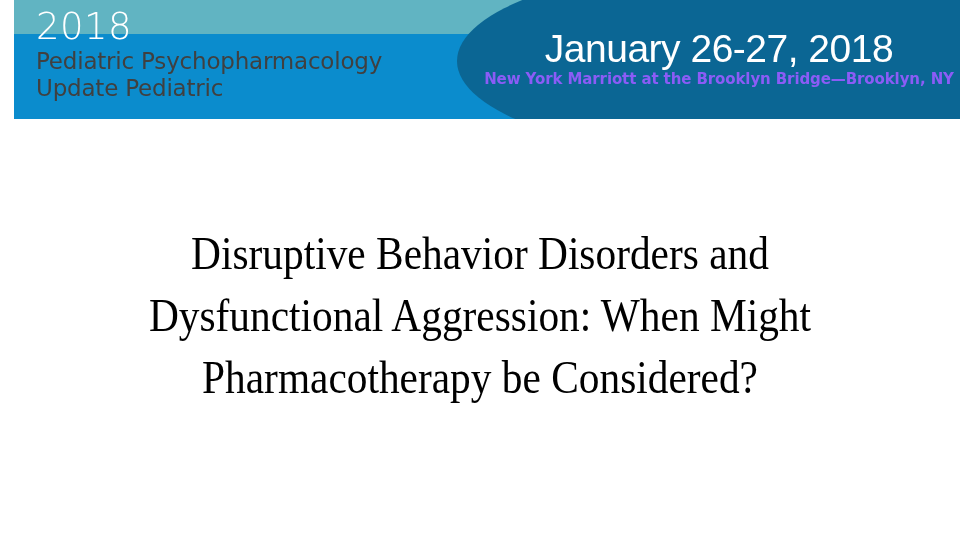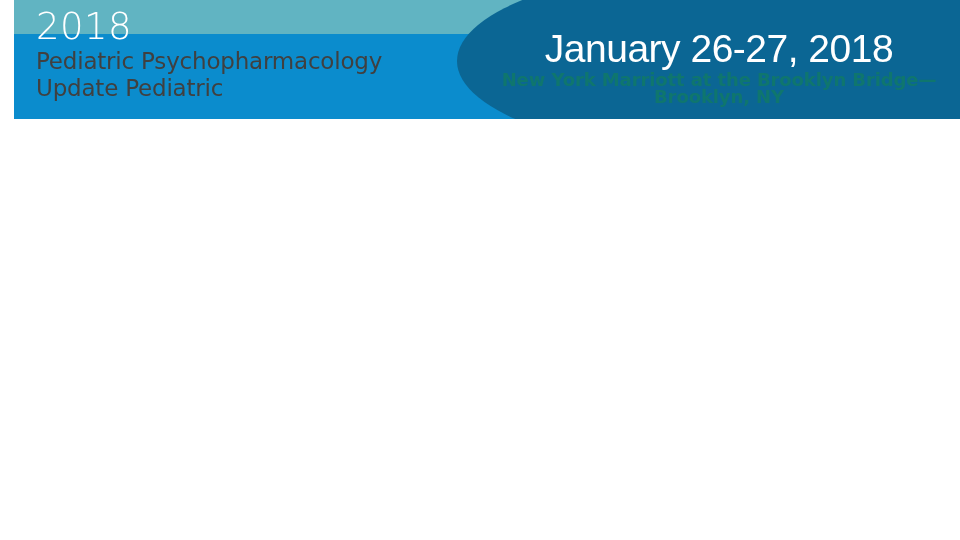--- a/index.html
+++ b/index.html
@@ -115,25 +115,25 @@
     font-size: 39px;
     font-weight: 400;
     letter-spacing: -0.5px;
     line-height: 45px;
     color: #ffffff;
   }
 
   .event-venue {
     display: block;
     font-family: "DejaVu Sans", sans-serif;
-    font-size: 18px;
+    font-size: 15px;
     font-weight: 600;
     letter-spacing: -0.1px;
     line-height: 17px;
-    color: #0f766e;
+    color: #8b5cf6;
   }
 
   
   .title-block {
     position: absolute;
     left: 30px;
     top: 222px;
     width: 900px;
     text-align: center;
   }
@@ -166,14 +166,19 @@
       <span class="brand-name-1">Pediatric Psychopharmacology</span>
       <span class="brand-name-2">Update Pediatric</span>
     </div>
 
     <div class="event-info">
       <span class="event-date">January 26-27, 2018</span>
       <span class="event-venue">New York Marriott at the Brooklyn Bridge—Brooklyn, NY</span>
     </div>
   </div>
 
+  <div class="title-block">
+    <span class="title-line">Disruptive Behavior Disorders and</span>
+    <span class="title-line">Dysfunctional Aggression: When Might</span>
+    <span class="title-line">Pharmacotherapy be Considered?</span>
+  </div>
 
 </div>
 
 </body></html>

